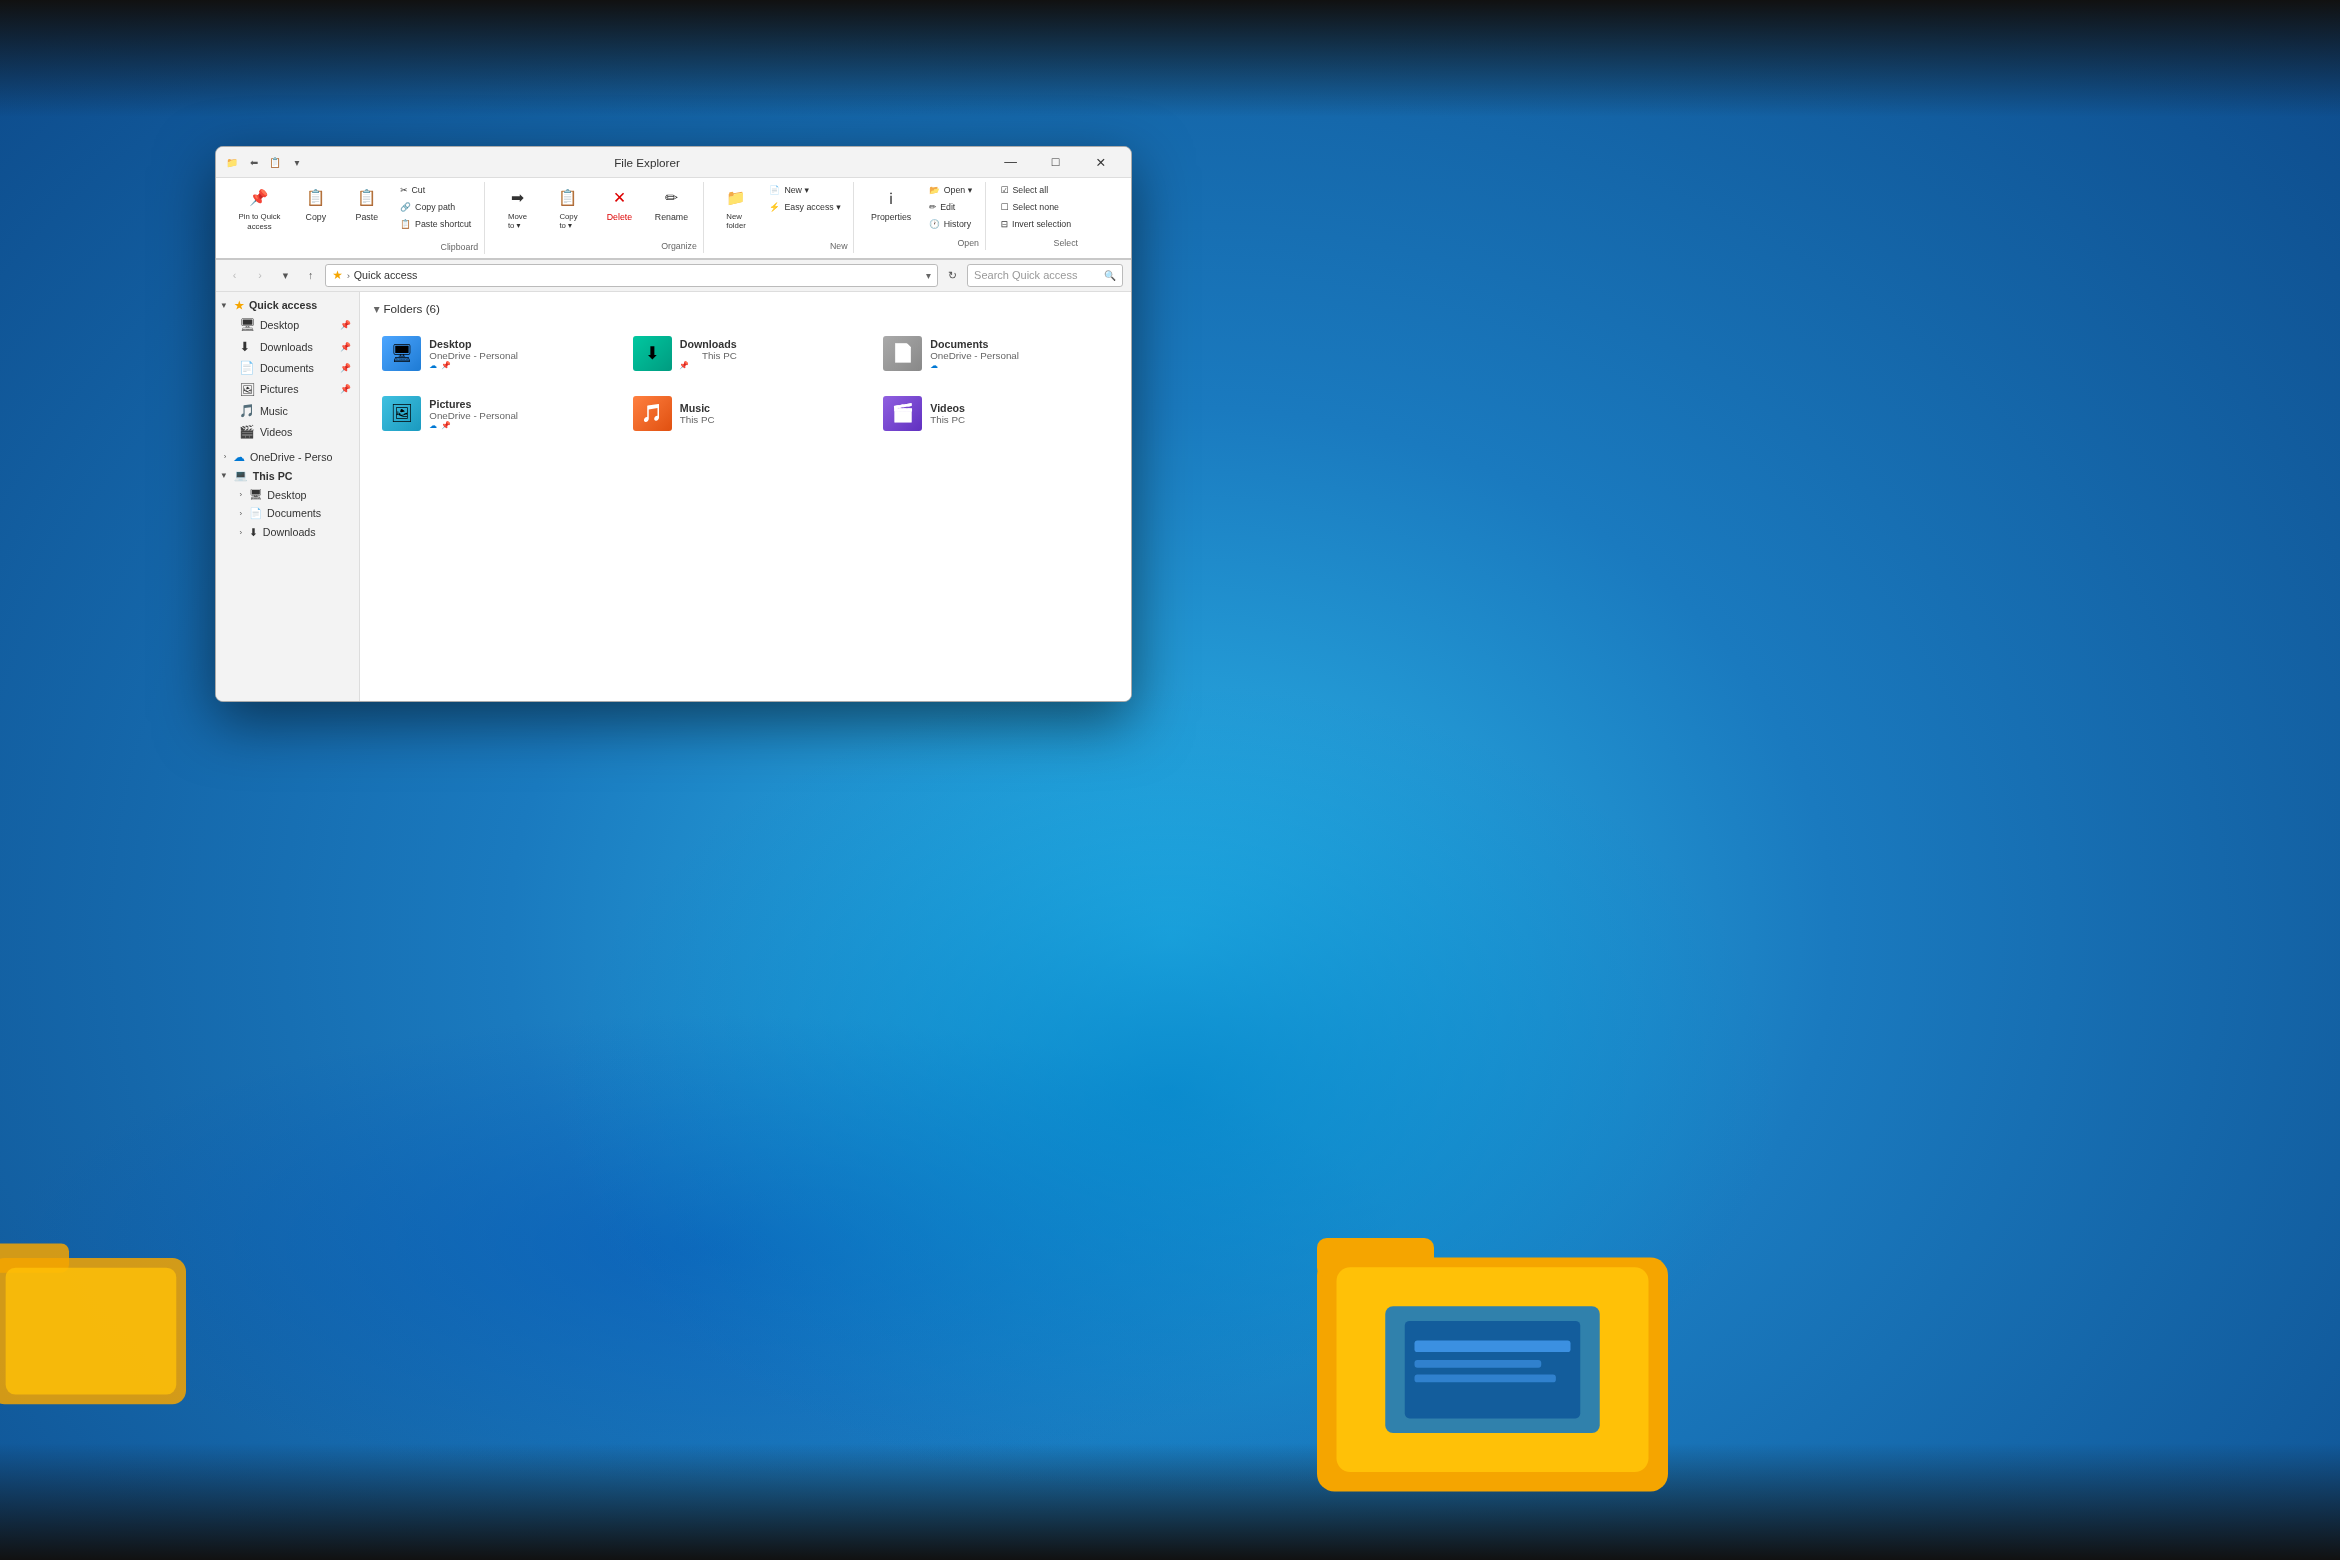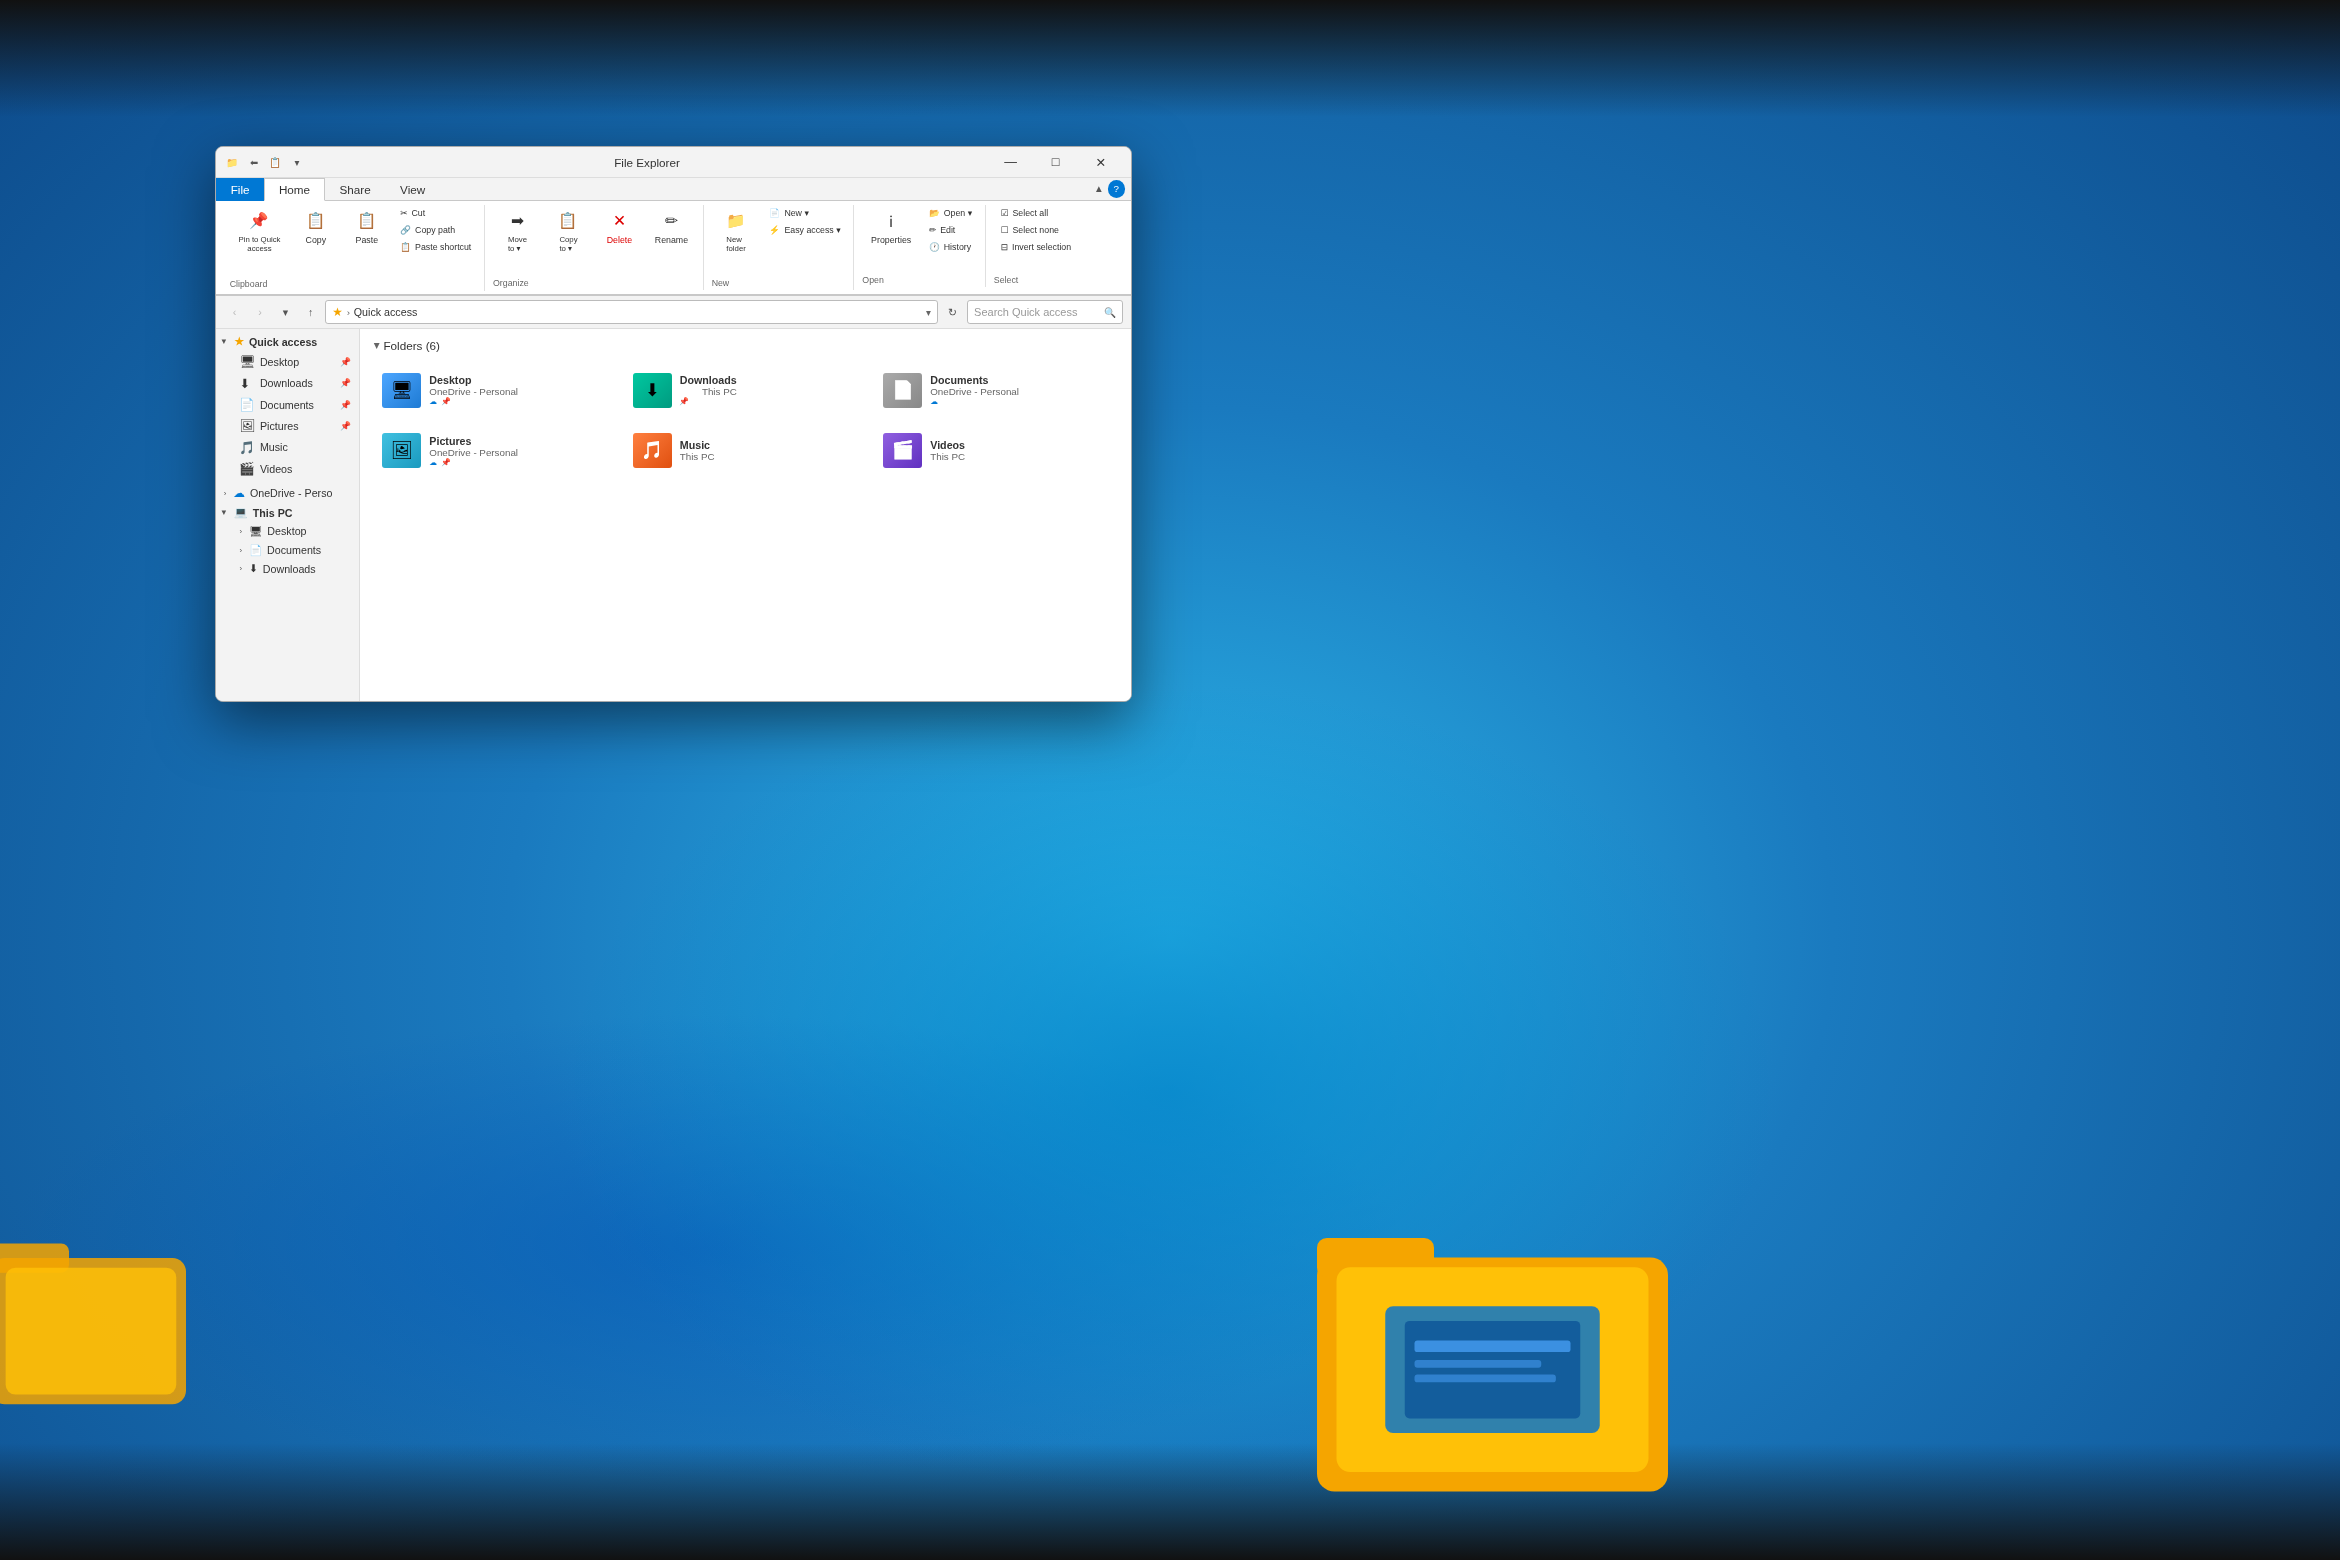--- a/index.html
+++ b/index.html
@@ -157,22 +157,22 @@
     .ribbon-group:last-child { border-right: none; }
     .ribbon-group-content {
       display: flex;
       gap: 2px;
       align-items: flex-start;
       flex: 1;
     }
     .ribbon-group-label {
       font-size: 8.8px;
       color: #666;
-      text-align: left;
-      margin-top: 20px;
+      text-align: right;
+      margin-top: 6px;
     }
     .ribbon-btn-icon {
       width: 23.4px;
       height: 23.4px;
       display: flex;
       align-items: center;
       justify-content: center;
       font-size: 15.6px;
     }
     .ribbon-btn-small {
@@ -392,30 +392,20 @@
       <div class="title-bar-icon">▾</div>
     </div>
     <div class="title-bar-title">File Explorer</div>
     <div class="title-bar-controls">
       <div class="tb-ctrl minimize">—</div>
       <div class="tb-ctrl maximize">□</div>
       <div class="tb-ctrl close">✕</div>
     </div>
   </div>
 
-  <div class="ribbon-tabs">
-    <div class="ribbon-tab file-tab">File</div>
-    <div class="ribbon-tab active">Home</div>
-    <div class="ribbon-tab">Share</div>
-    <div class="ribbon-tab">View</div>
-    <div style="margin-left:auto;display:flex;align-items:center;padding-right:5.9px;">
-      <div style="font-size:9.8px;color:#555;padding:2px 3.9px;cursor:pointer;">▲</div>
-      <div style="width:17.6px;height:17.6px;background:#0078d4;color:white;border-radius:50%;font-size:9.8px;display:flex;align-items:center;justify-content:center;cursor:pointer;">?</div>
-    </div>
-  </div>
 
   <div class="ribbon">
 
     <div class="ribbon-group">
       <div class="ribbon-group-content">
 
         <div class="ribbon-btn-large">
           <div class="ribbon-btn-icon">📌</div>
           <div style="font-size:7.8px;text-align:center;line-height:1.2;">Pin to Quick<br>access</div>
         </div>

